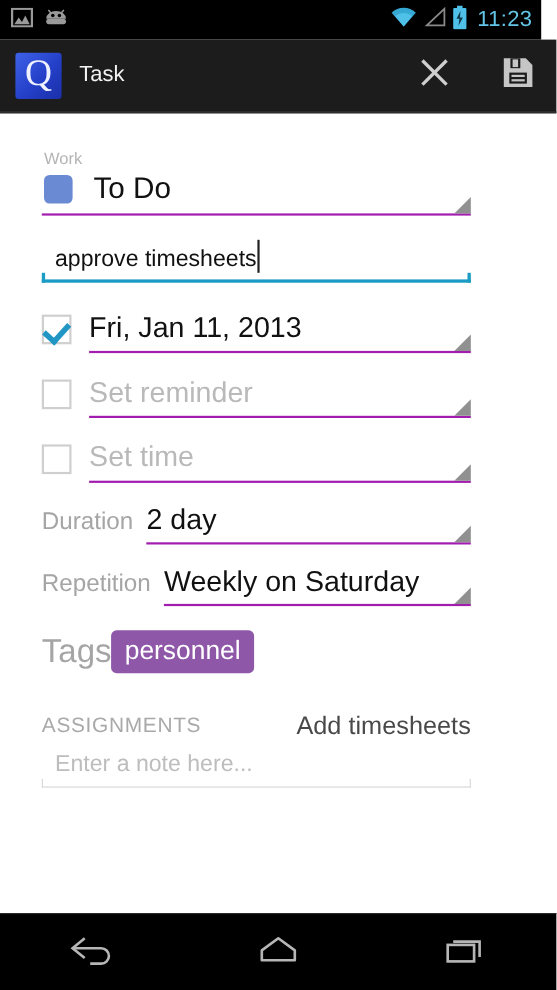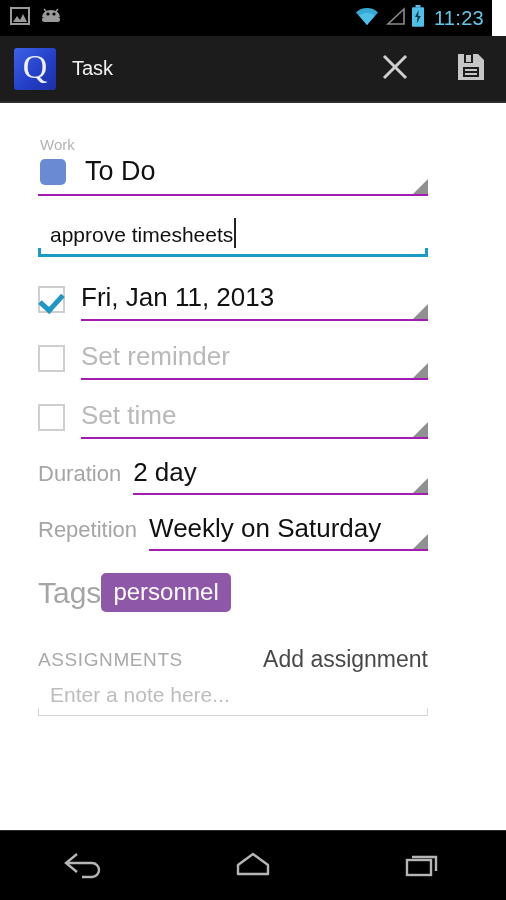--- a/index.html
+++ b/index.html
@@ -293,21 +293,21 @@
       </div>
     </div>
 
     <div class="tags-row">
       <span class="tags-label">Tags</span>
       <span class="chip" style="background: rgb(142, 87, 168);">personnel</span>
     </div>
 
     <div class="sec-row">
       <span class="sec-title">ASSIGNMENTS</span>
-      <span class="sec-action">Add assignment</span>
+      <span class="sec-action">Add timesheets</span>
     </div>
 
     <div class="notes-wrap">
       <div class="notes-ph">Enter a note here...</div>
       <div class="plain-underline"></div>
     </div>
 
   </div>
 
   <div class="navbar">

